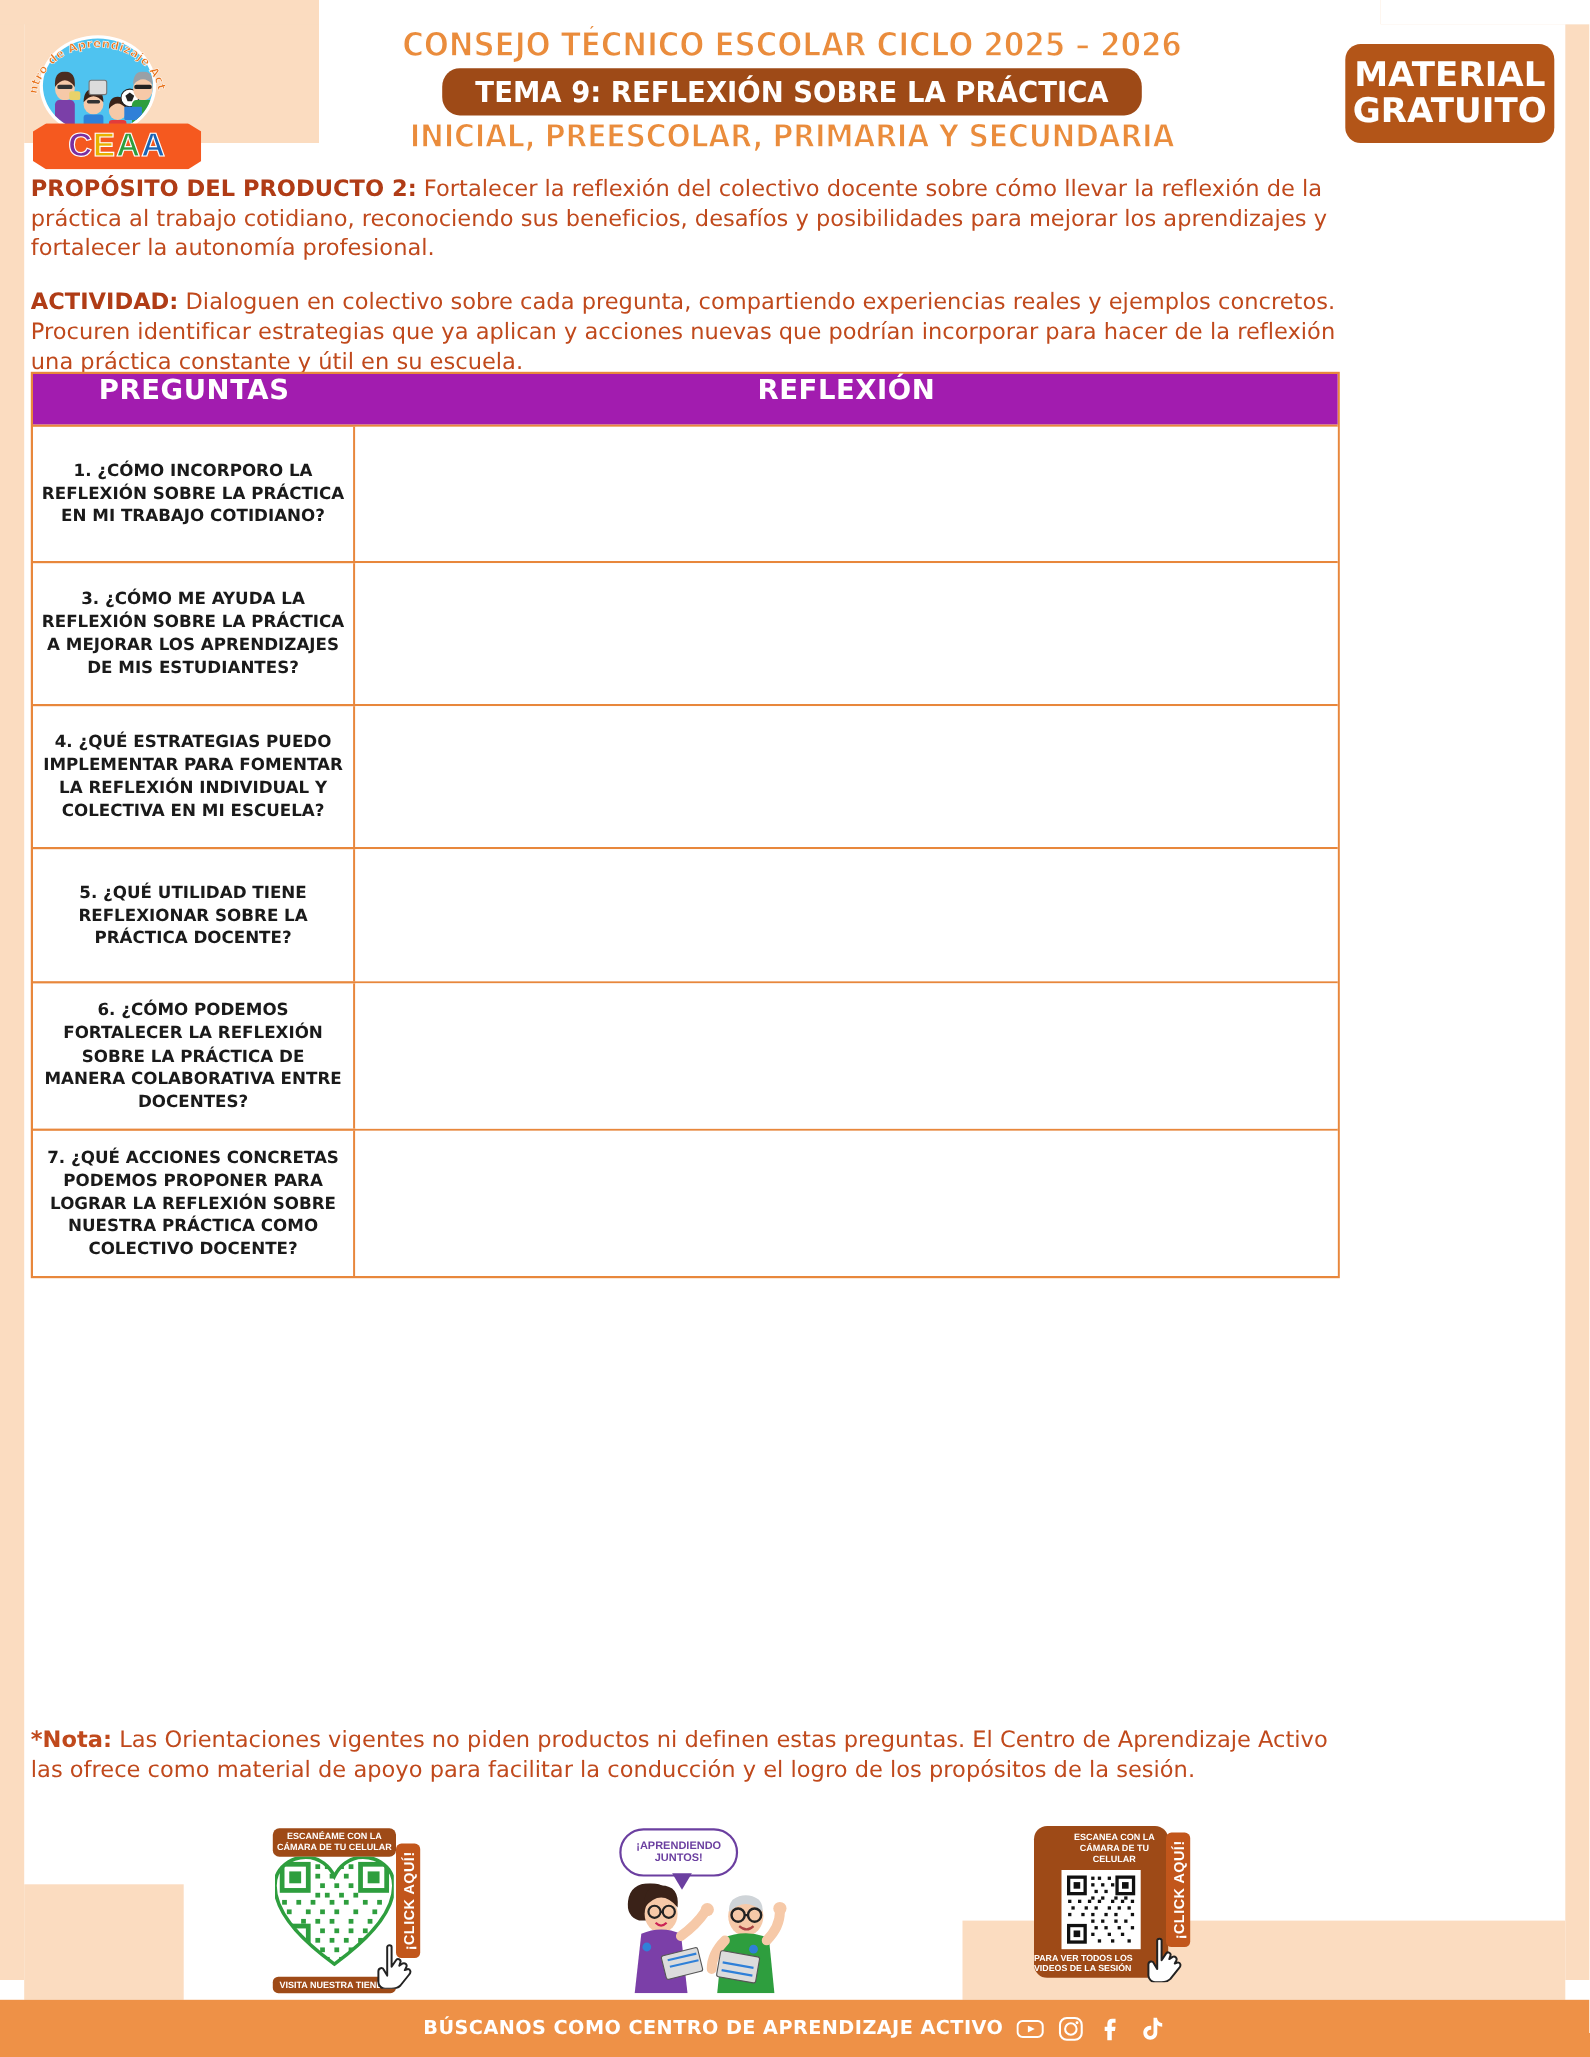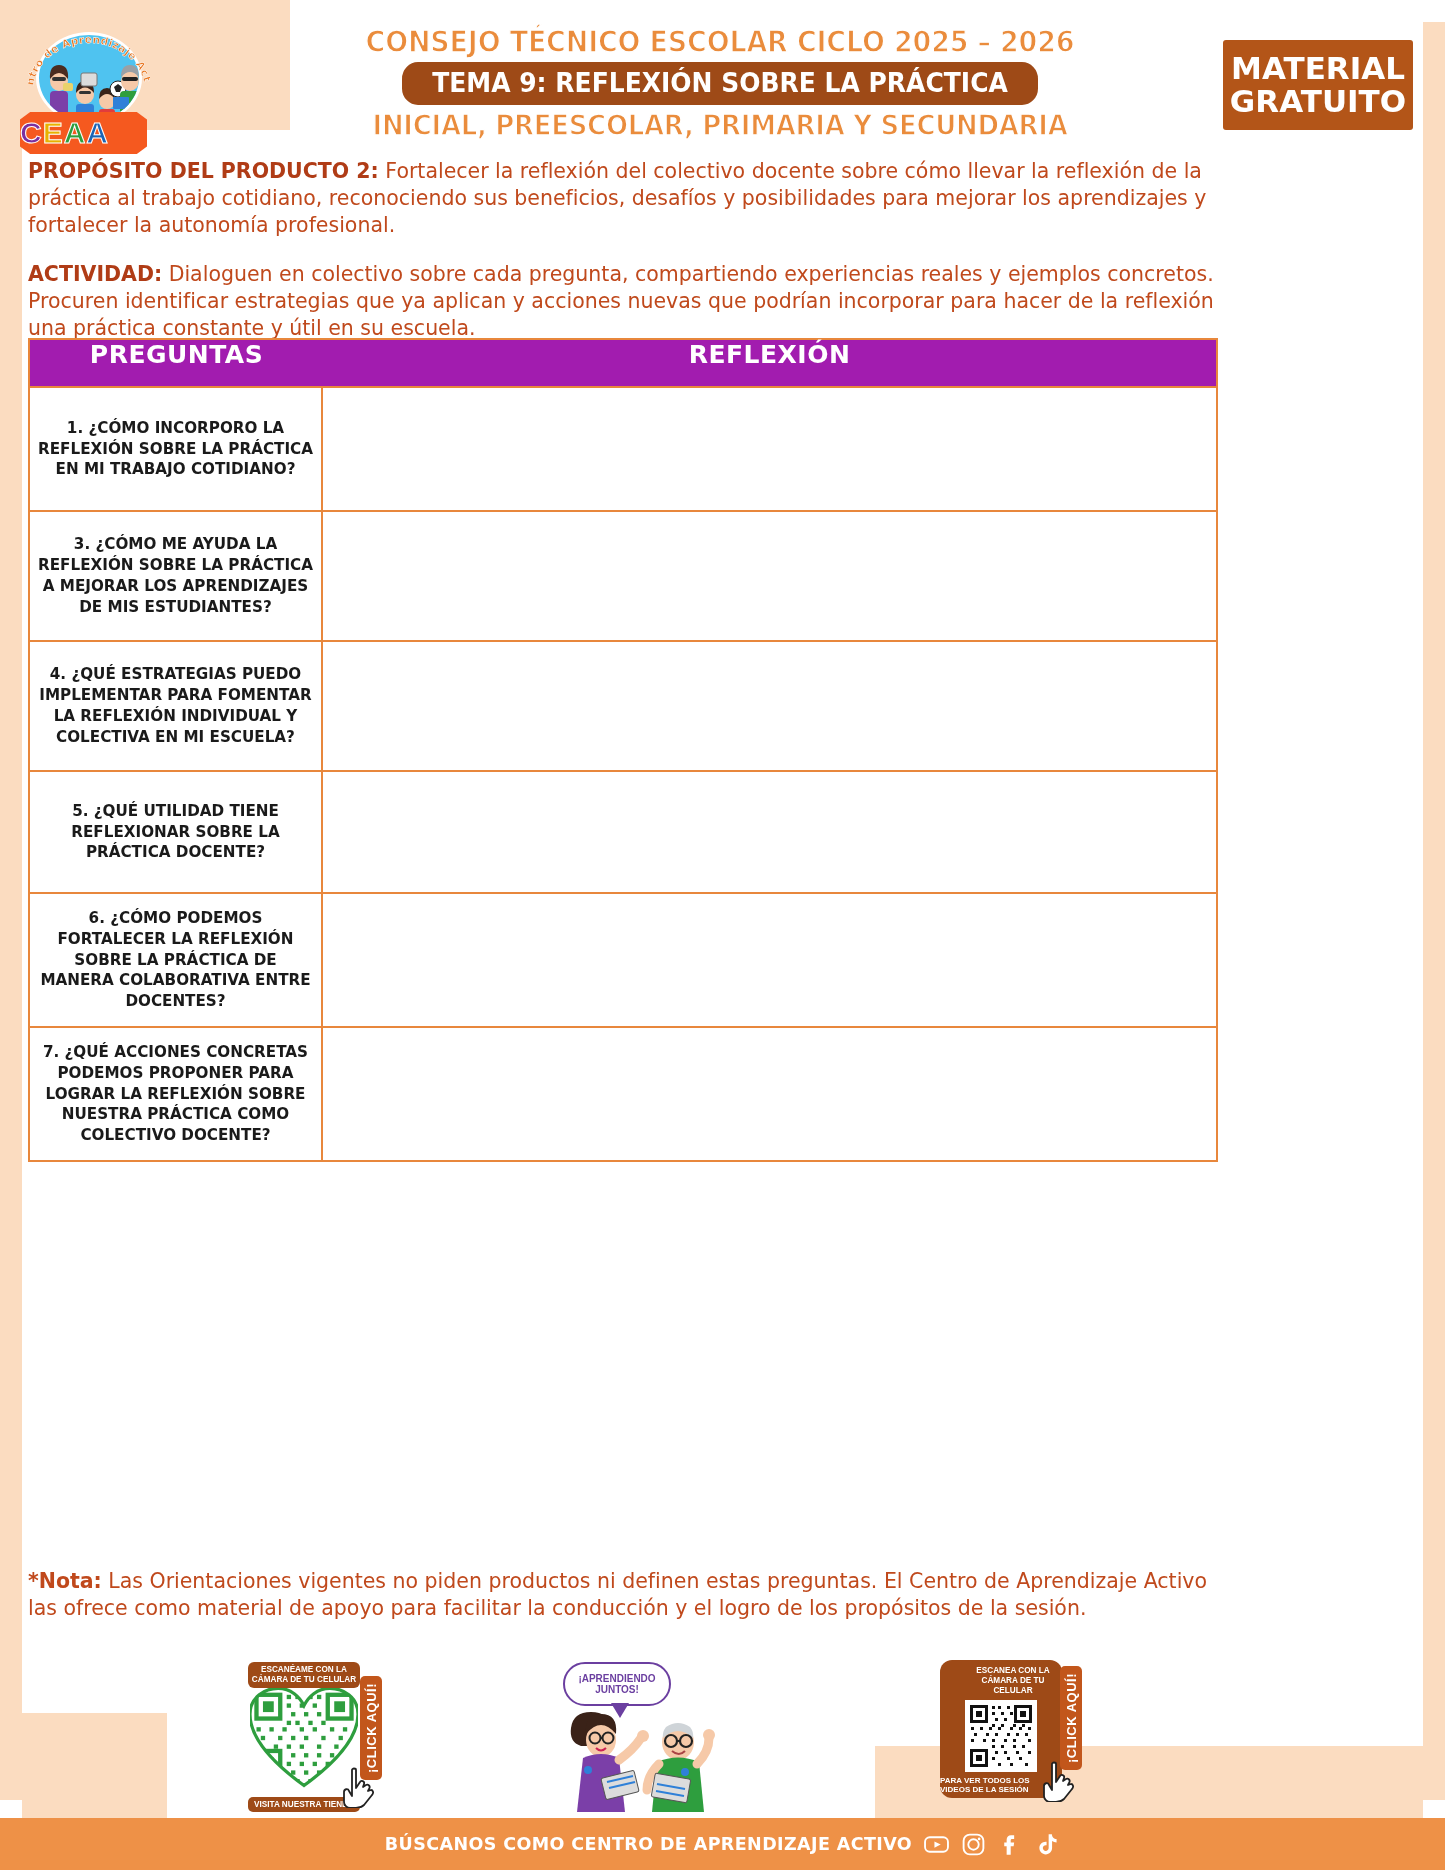--- a/index.html
+++ b/index.html
@@ -59,24 +59,24 @@
     border: 3px solid #ffffff;
     overflow: hidden;
   }
   .logo-arc-text {
     position: absolute; left: 14px; top: 2px; width: 122px; height: 60px;
     font-size: 8px; font-weight: bold; color: #1f4f8f;
     letter-spacing: 0.4px;
   }
   .logo-people { position: absolute; bottom: 0; left: 0; width: 106px; height: 56px; }
   .logo-ribbon {
-    position: absolute; left: 6px; top: 84px; width: 127px; height: 42px;
+    position: absolute; left: 16px; top: 84px; width: 153px; height: 42px;
     background: #f5591f;
     clip-path: polygon(0 18%, 8% 0, 92% 0, 100% 18%, 100% 82%, 92% 100%, 8% 100%, 0 82%);
-    display: flex; align-items: center; justify-content: flex-start;
+    display: flex; align-items: center; justify-content: center;
   }
   .logo-ceaa {
     font-size: 30px; font-weight: 900; letter-spacing: 1px;
     -webkit-text-stroke: 1px #ffffff;
   }
   .logo-ceaa i { font-style: normal; }
   .c1 { color: #7b2fa0; } .c2 { color: #e8b100; } .c3 { color: #2e9e3e; } .c4 { color: #1b64b5; }
 
   .title-block {
     position: absolute; left: 250px; top: 4px; width: 940px; text-align: center;
@@ -98,21 +98,21 @@
   .title-line3 {
     margin-top: 6px;
     font-size: 26px; font-weight: 900; color: #ea8c3c;
     -webkit-text-stroke: 1.2px #ffffff; letter-spacing: -0.3px;
     font-family: "DejaVu Sans", sans-serif;
     transform: scaleY(1.12);
   }
   .material-badge {
     position: absolute; right: 32px; top: 18px;
     width: 190px; height: 90px;
-    background: #b35518; border-radius: 3px;
+    background: #b35518; border-radius: 14px;
     color: #ffffff; font-weight: 900; font-size: 31px;
     display: flex; flex-direction: column; align-items: center; justify-content: center;
     line-height: 1.08; font-family: "DejaVu Sans", sans-serif;
   }
 
   
   .body-text { position: absolute; left: 28px; top: 158px; width: 1190px; }
   .para {
     color: #c0491c; font-size: 20.5px; line-height: 1.32;
     font-family: "DejaVu Sans", sans-serif;

